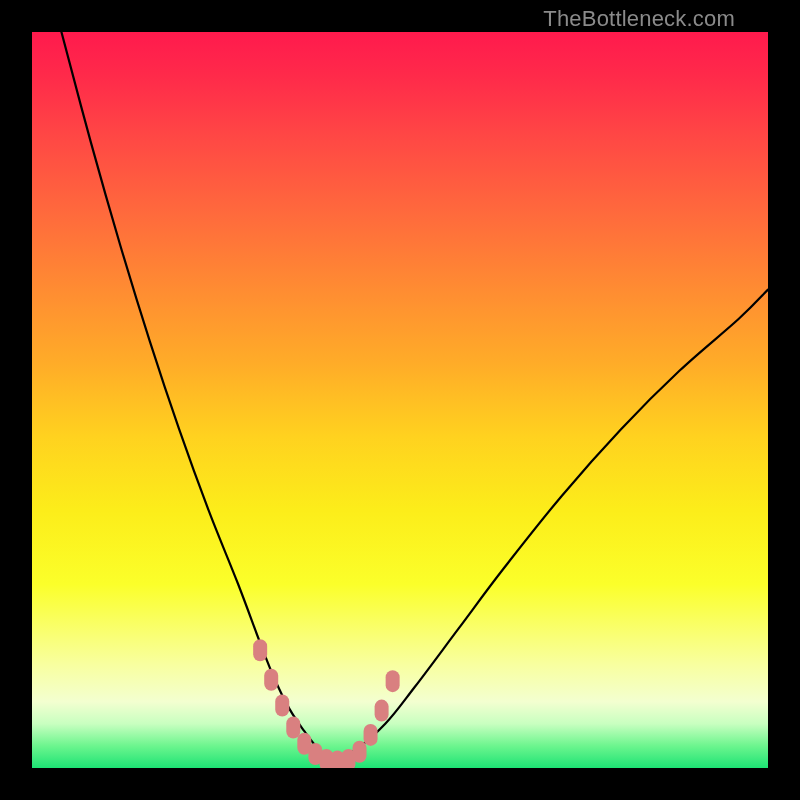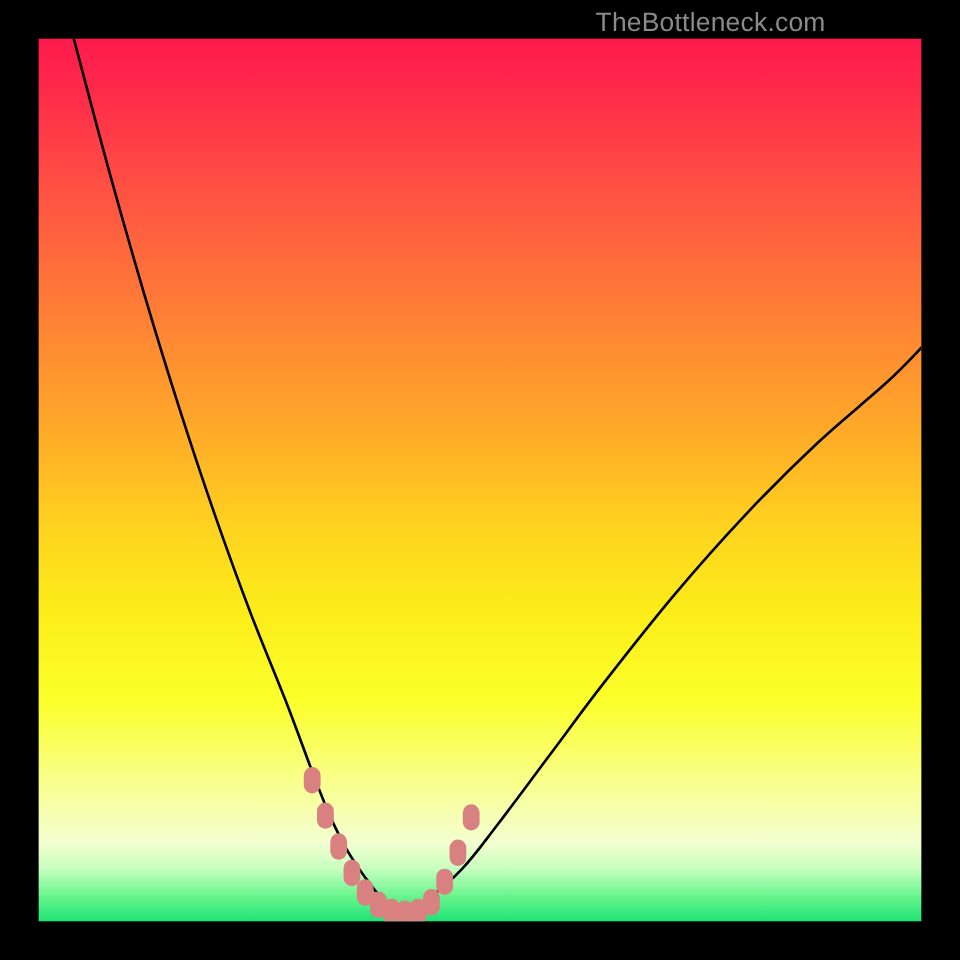--- a/index.html
+++ b/index.html
@@ -11,20 +11,21 @@
     overflow: hidden;
     font-family: Arial, Helvetica, sans-serif;
   }
   .frame {
     position: absolute;
     top: 0;
     left: 0;
     width: 704px;
     height: 800px;
     background: #000;
+    padding-left: 47px;
   }
   .plot-area {
     position: absolute;
     top: 32px;
     left: 32px;
     width: 736px;
     height: 736px;
     overflow: hidden;
   }
   

